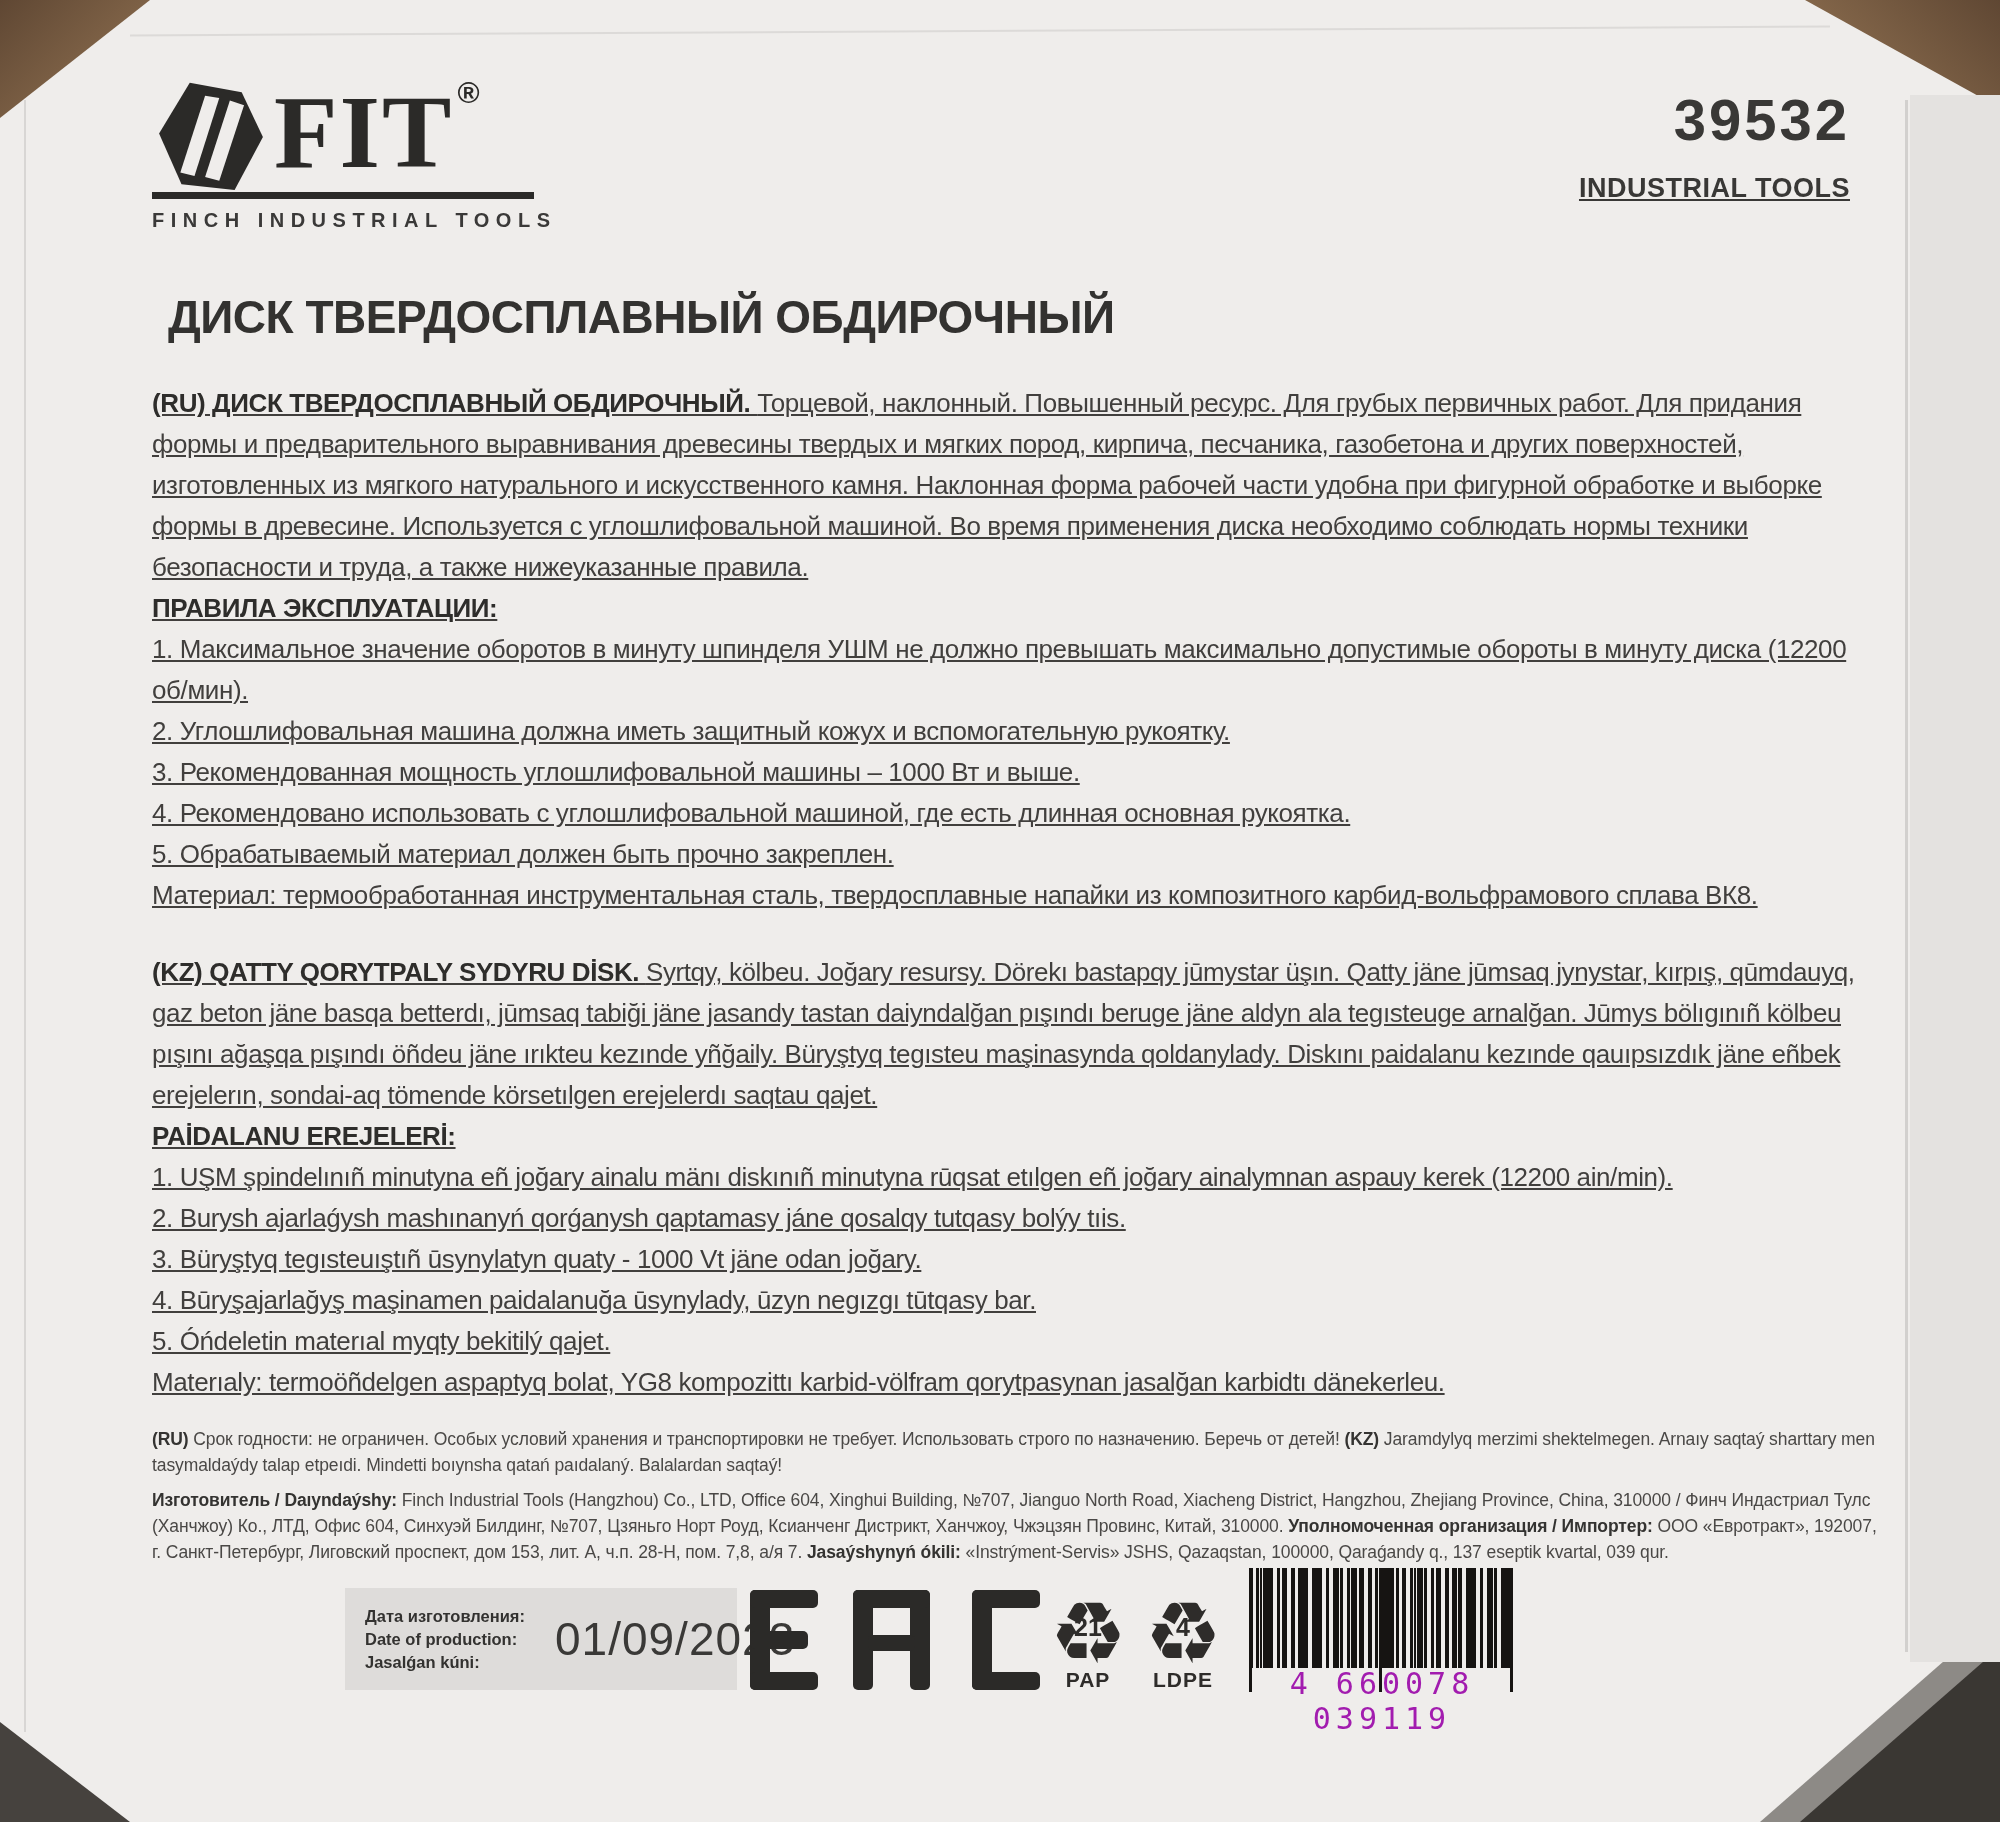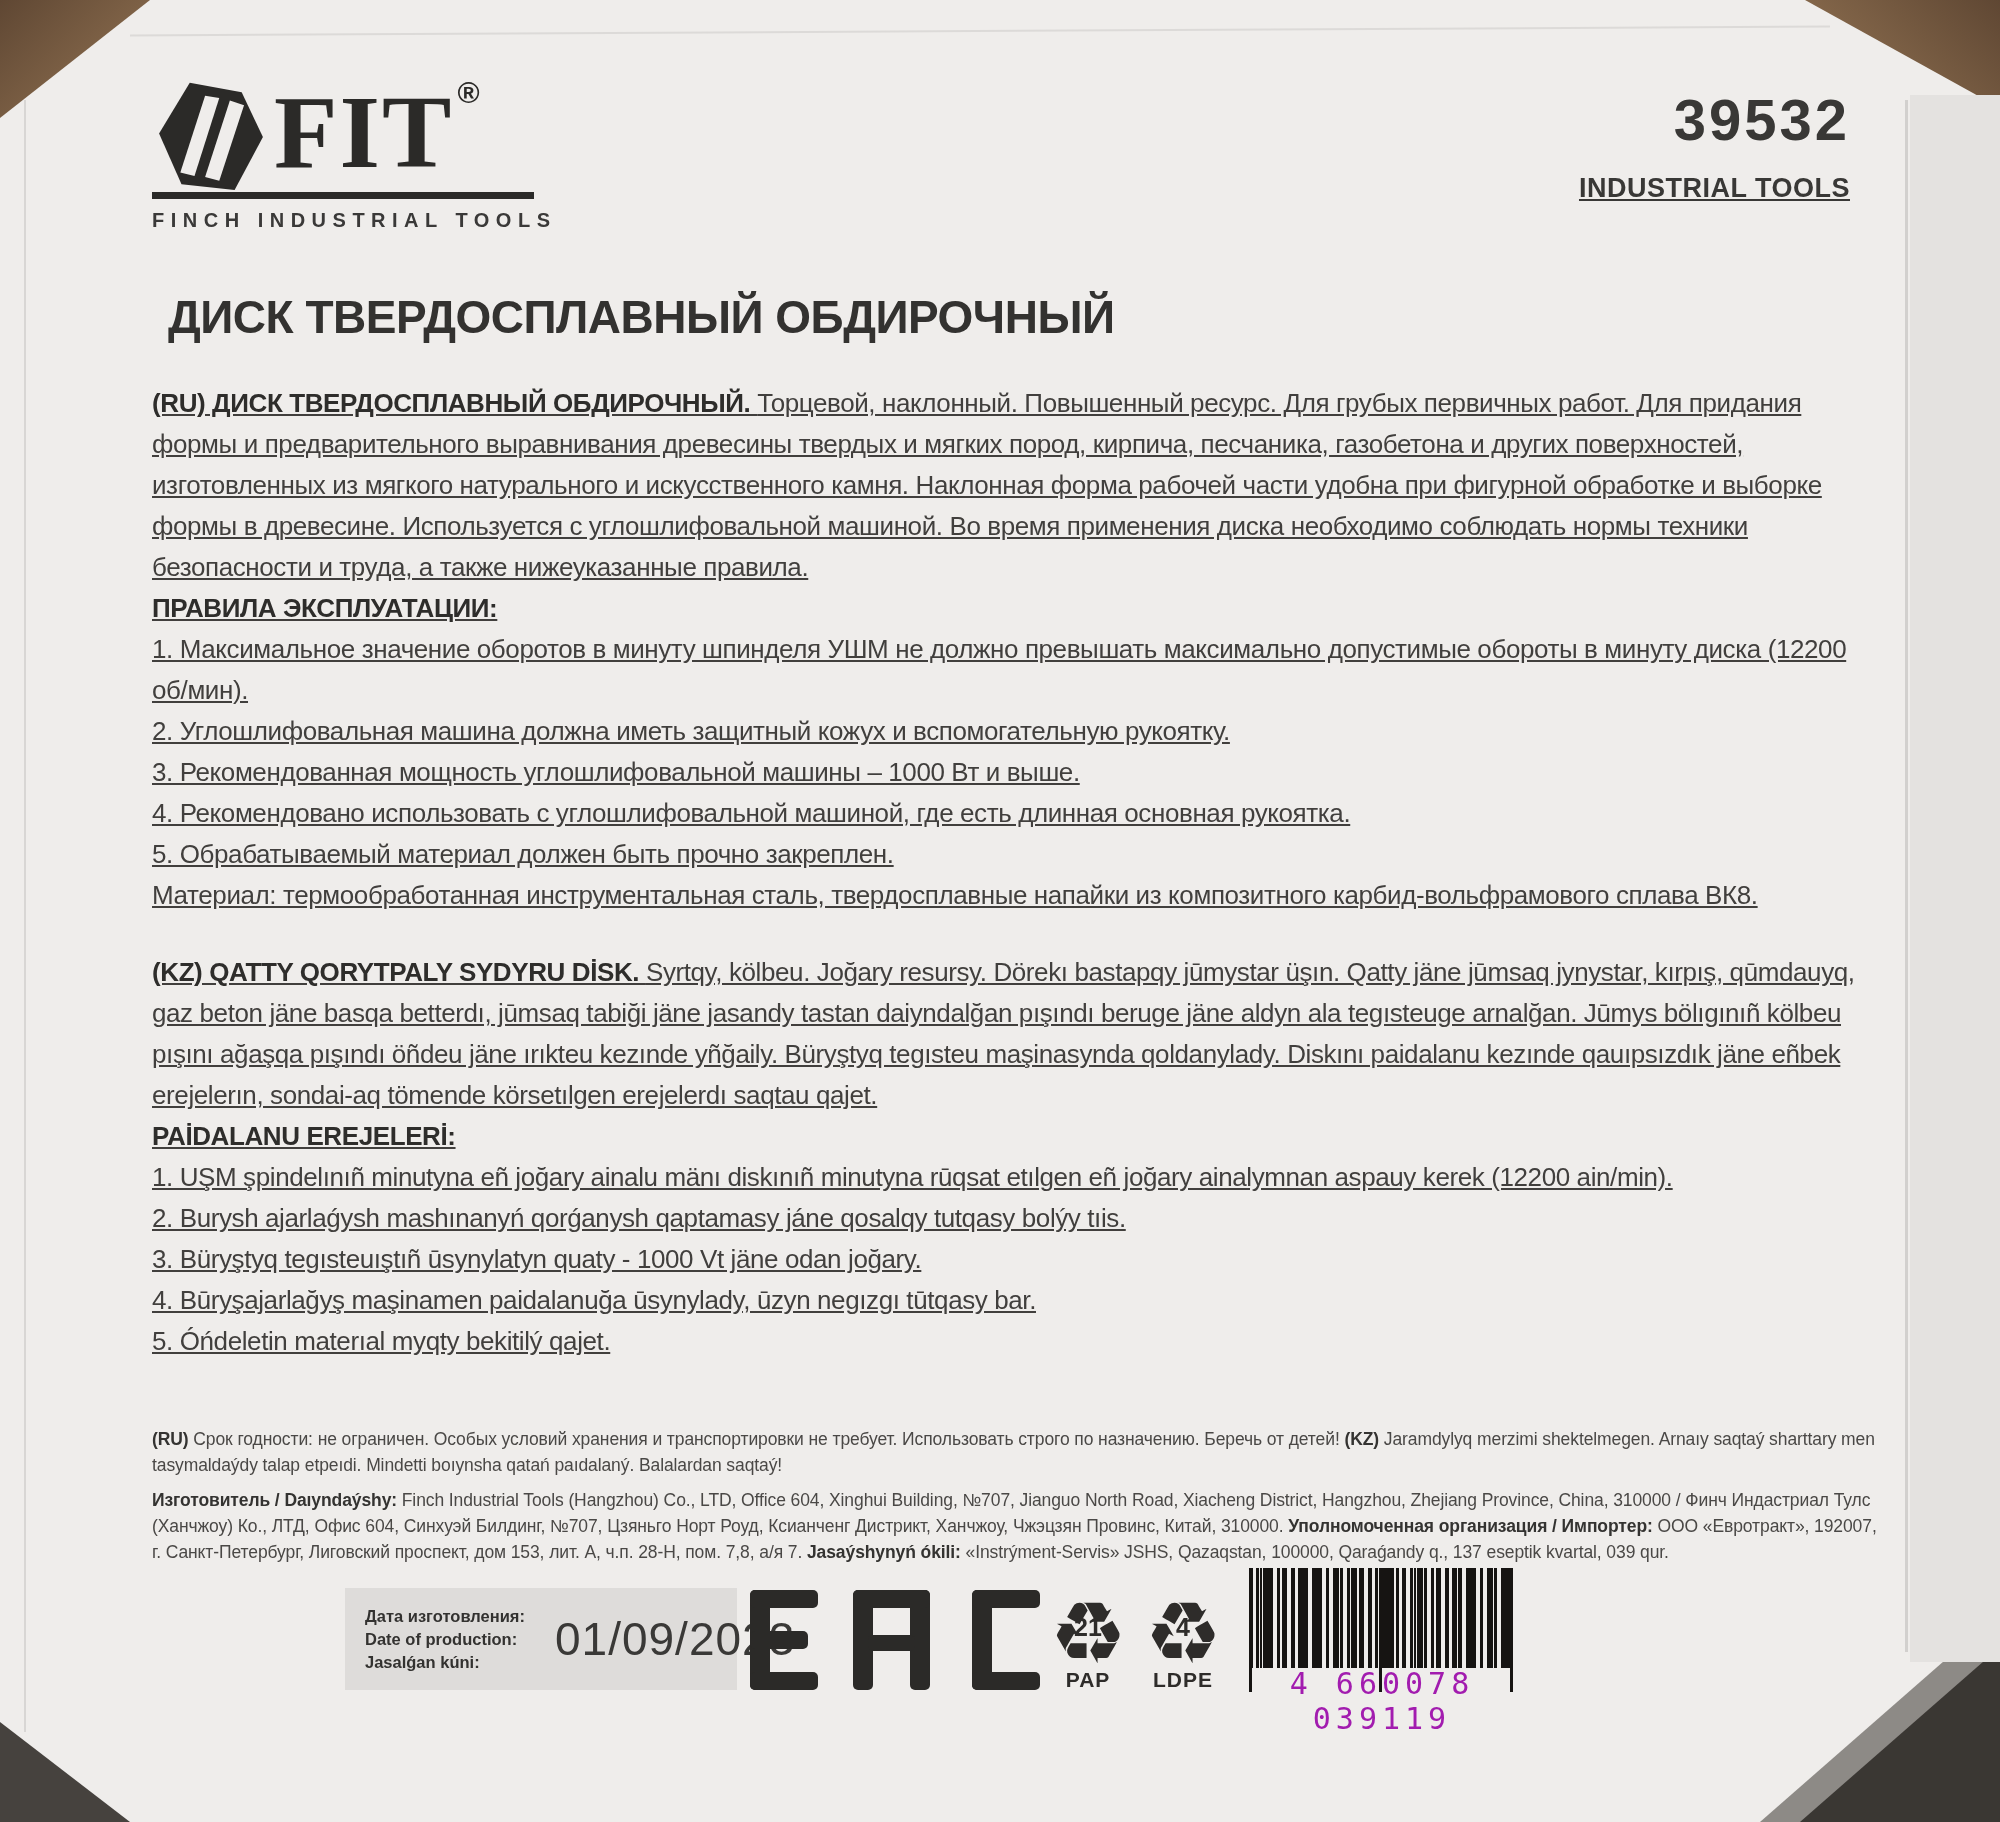--- a/index.html
+++ b/index.html
@@ -139,20 +139,21 @@
   </div>
 
   <div class="textblock block-kz">
     <div class="lead"><b>(KZ) QATTY QORYTPALY SYDYRU DİSK. </b><span>Syrtqy, kölbeu. Joğary resursy. Dörekı bastapqy jūmystar üşın. Qatty jäne jūmsaq jynystar, kırpış, qūmdauyq, gaz beton jäne basqa betterdı, jūmsaq tabiği jäne jasandy tastan daiyndalğan pışındı beruge jäne aldyn ala tegısteuge arnalğan. Jūmys bölıgınıñ kölbeu pışını ağaşqa pışındı öñdeu jäne ırıkteu kezınde yñğaily. Büryştyq tegısteu maşinasynda qoldanylady. Diskını paidalanu kezınde qauıpsızdık jäne eñbek erejelerın, sondai-aq tömende körsetılgen erejelerdı saqtau qajet.</span></div>
     <div class="rules-heading">PAİDALANU EREJELERİ:</div>
     <div class="rule">1. UŞM şpindelınıñ minutyna eñ joğary ainalu mänı diskınıñ minutyna rūqsat etılgen eñ joğary ainalymnan aspauy kerek (12200 ain/min).</div>
     <div class="rule">2. Burysh ajarlaǵysh mashınanyń qorǵanysh qaptamasy jáne qosalqy tutqasy bolýy tıis.</div>
     <div class="rule">3. Büryştyq tegısteuıştıñ ūsynylatyn quaty - 1000 Vt jäne odan joğary.</div>
     <div class="rule">4. Būryşajarlağyş maşinamen paidalanuğa ūsynylady, ūzyn negızgı tūtqasy bar.</div>
     <div class="rule">5. Óńdeletin materıal myqty bekitilý qajet.</div>
+    <div class="material">Materıaly: termoöñdelgen aspaptyq bolat, YG8 kompozittı karbid-völfram qorytpasynan jasalğan karbidtı dänekerleu.</div>
   </div>
 
   <div class="fineprint">
     <p><b>(RU) </b><span>Срок годности: не ограничен. Особых условий хранения и транспортировки не требует. Использовать строго по назначению. Беречь от детей! </span><b>(KZ) </b><span>Jaramdylyq merzimi shektelmegen. Arnaıy saqtaý sharttary men tasymaldaýdy talap etpeıdi. Mindetti boıynsha qatań paıdalaný. Balalardan saqtaý!</span></p>
     <p><b>Изготовитель / Daıyndaýshy: </b><span>Finch Industrial Tools (Hangzhou) Co., LTD, Office 604, Xinghui Building, №707, Jianguo North Road, Xiacheng District, Hangzhou, Zhejiang Province, China, 310000 / Финч Индастриал Тулс (Ханчжоу) Ко., ЛТД, Офис 604, Синхуэй Билдинг, №707, Цзяньго Норт Роуд, Ксианченг Дистрикт, Ханчжоу, Чжэцзян Провинс, Китай, 310000. </span><b>Уполномоченная организация / Импортер: </b><span>ООО «Евротракт», 192007, г. Санкт-Петербург, Лиговский проспект, дом 153, лит. А, ч.п. 28-Н, пом. 7,8, а/я 7. </span><b>Jasaýshynyń ókili: </b><span>«Instrýment-Servis» JSHS, Qazaqstan, 100000, Qaraǵandy q., 137 eseptik kvartal, 039 qur.</span></p>
   </div>
 
   <div class="bottomrow">
 
     <div class="datebox">

